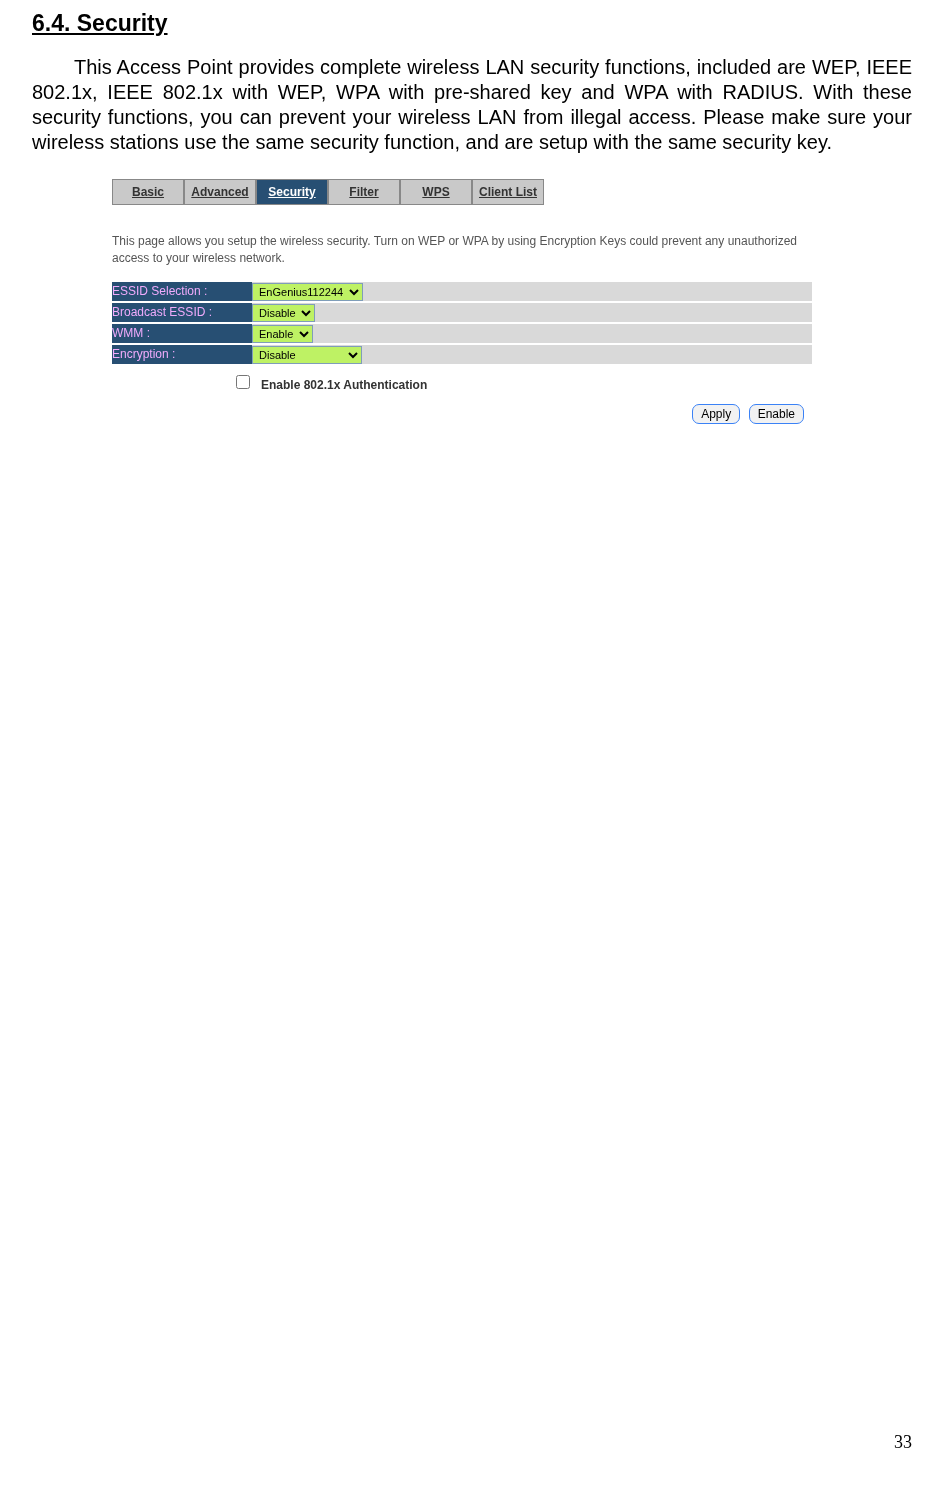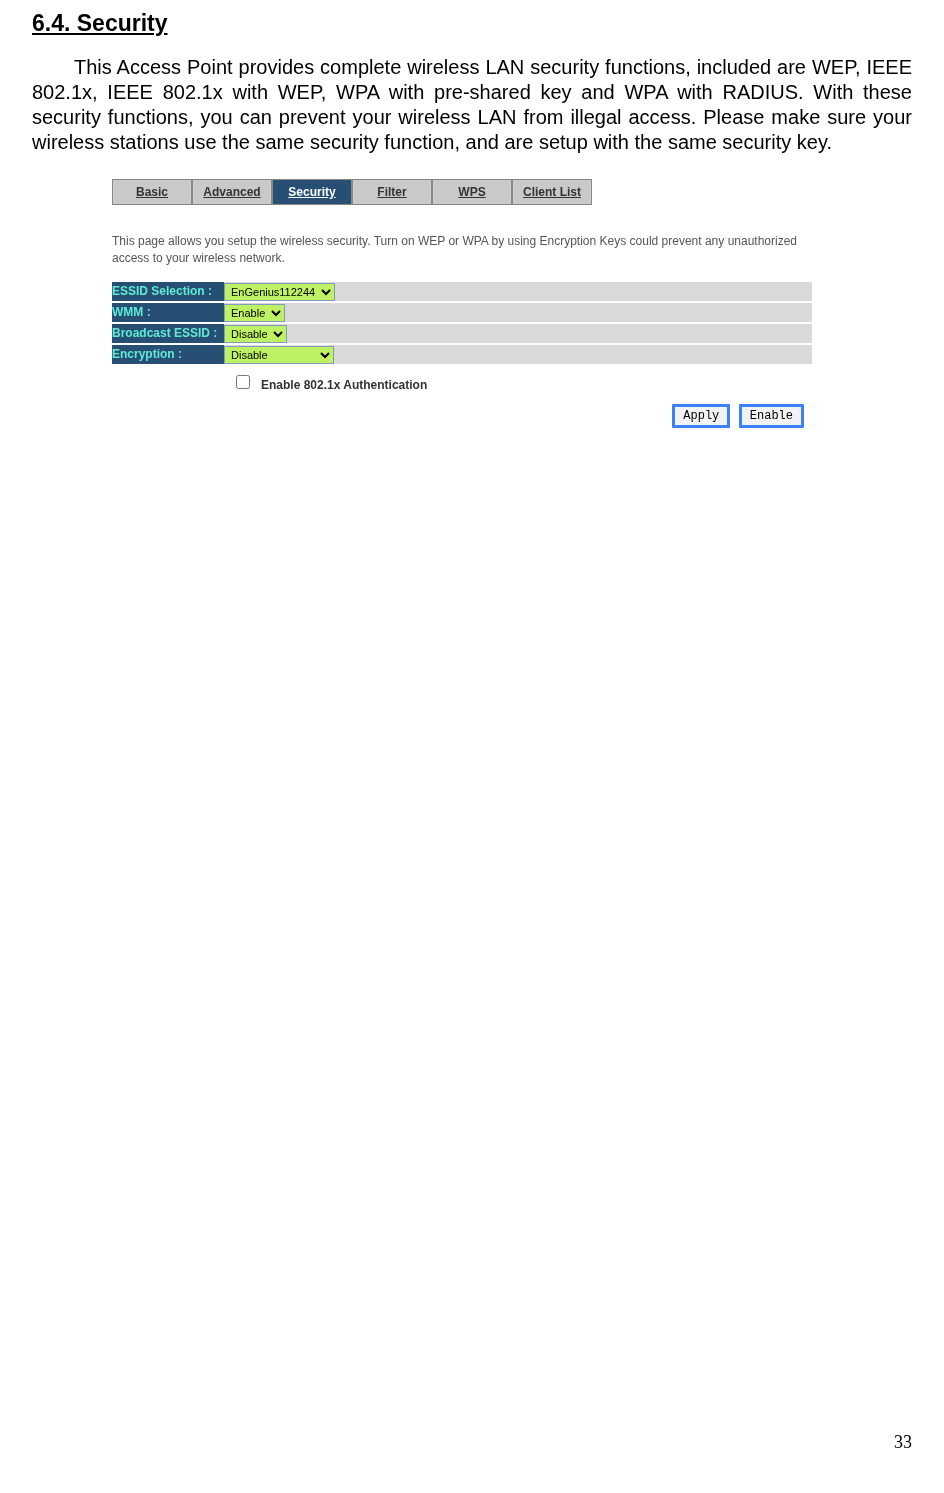--- a/index.html
+++ b/index.html
@@ -32,21 +32,21 @@
   .screenshot {
     width: 700px;
     margin-left: 80px;
   }
   .tabbar {
     display: flex;
     height: 26px;
     font-size: 12px;
   }
   .tab {
-    width: 80px;
+    width: 72px;
     background: #c9c9c9;
     color: #333;
     border: 1px solid #888;
     box-sizing: border-box;
     display: flex;
     align-items: center;
     justify-content: center;
     text-decoration: underline;
     font-weight: bold;
   }
@@ -63,24 +63,24 @@
   .form-table {
     width: 100%;
     border-collapse: collapse;
   }
   .form-table td {
     padding: 0;
     border-bottom: 2px solid #fff;
   }
   .label-cell {
     background: #274f73;
-    color: #5eead4;
-    font-weight: bold;
+    color: #f0abfc;
+    font-weight: normal;
     font-size: 12px;
-    width: 112px;
+    width: 140px;
     padding: 5px 6px;
   }
   .value-cell {
     background: #d9d9d9;
     padding: 3px 6px;
   }
   .select {
     font-size: 11px;
     font-family: Tahoma, Arial, sans-serif;
     border: 1px solid #7f9db9;
@@ -99,24 +99,24 @@
   .check-row input {
     width: 14px;
     height: 14px;
   }
   .btn-row {
     text-align: right;
     padding-right: 8px;
   }
   .btn {
     font-size: 12px;
-    font-family: Liberation Mono, monospace;
+    font-family: Liberation Sans, sans-serif;
     background: #f2f2f2;
-    border: 3px solid #3b82f6;
-    border-radius: 1px;
+    border: 1px solid #3b82f6;
+    border-radius: 7px;
     padding: 2px 8px;
     margin-left: 4px;
   }
   .page-num {
     position: absolute;
     bottom: 40px;
     right: 32px;
     font-size: 18px;
     font-family: "Times New Roman", serif;
   }
@@ -146,32 +146,32 @@
       <tbody>
           <tr>
         <td class="label-cell">ESSID Selection :</td>
         <td class="value-cell">
           <select class="select">
             <option>EnGenius112244</option>
           </select>
         </td>
       </tr>
       <tr>
+        <td class="label-cell">Broadcast ESSID :</td>
+        <td class="value-cell">
+          <select class="select">
+            <option>Disable</option>
+          </select>
+        </td>
+      </tr>
+      <tr>
         <td class="label-cell">WMM :</td>
         <td class="value-cell">
           <select class="select">
             <option>Enable</option>
-          </select>
-        </td>
-      </tr>
-      <tr>
-        <td class="label-cell">Broadcast ESSID :</td>
-        <td class="value-cell">
-          <select class="select">
-            <option>Disable</option>
           </select>
         </td>
       </tr>
       <tr>
         <td class="label-cell">Encryption :</td>
         <td class="value-cell">
           <select class="select" style="width:110px">
             <option>Disable</option>
           </select>
         </td>

